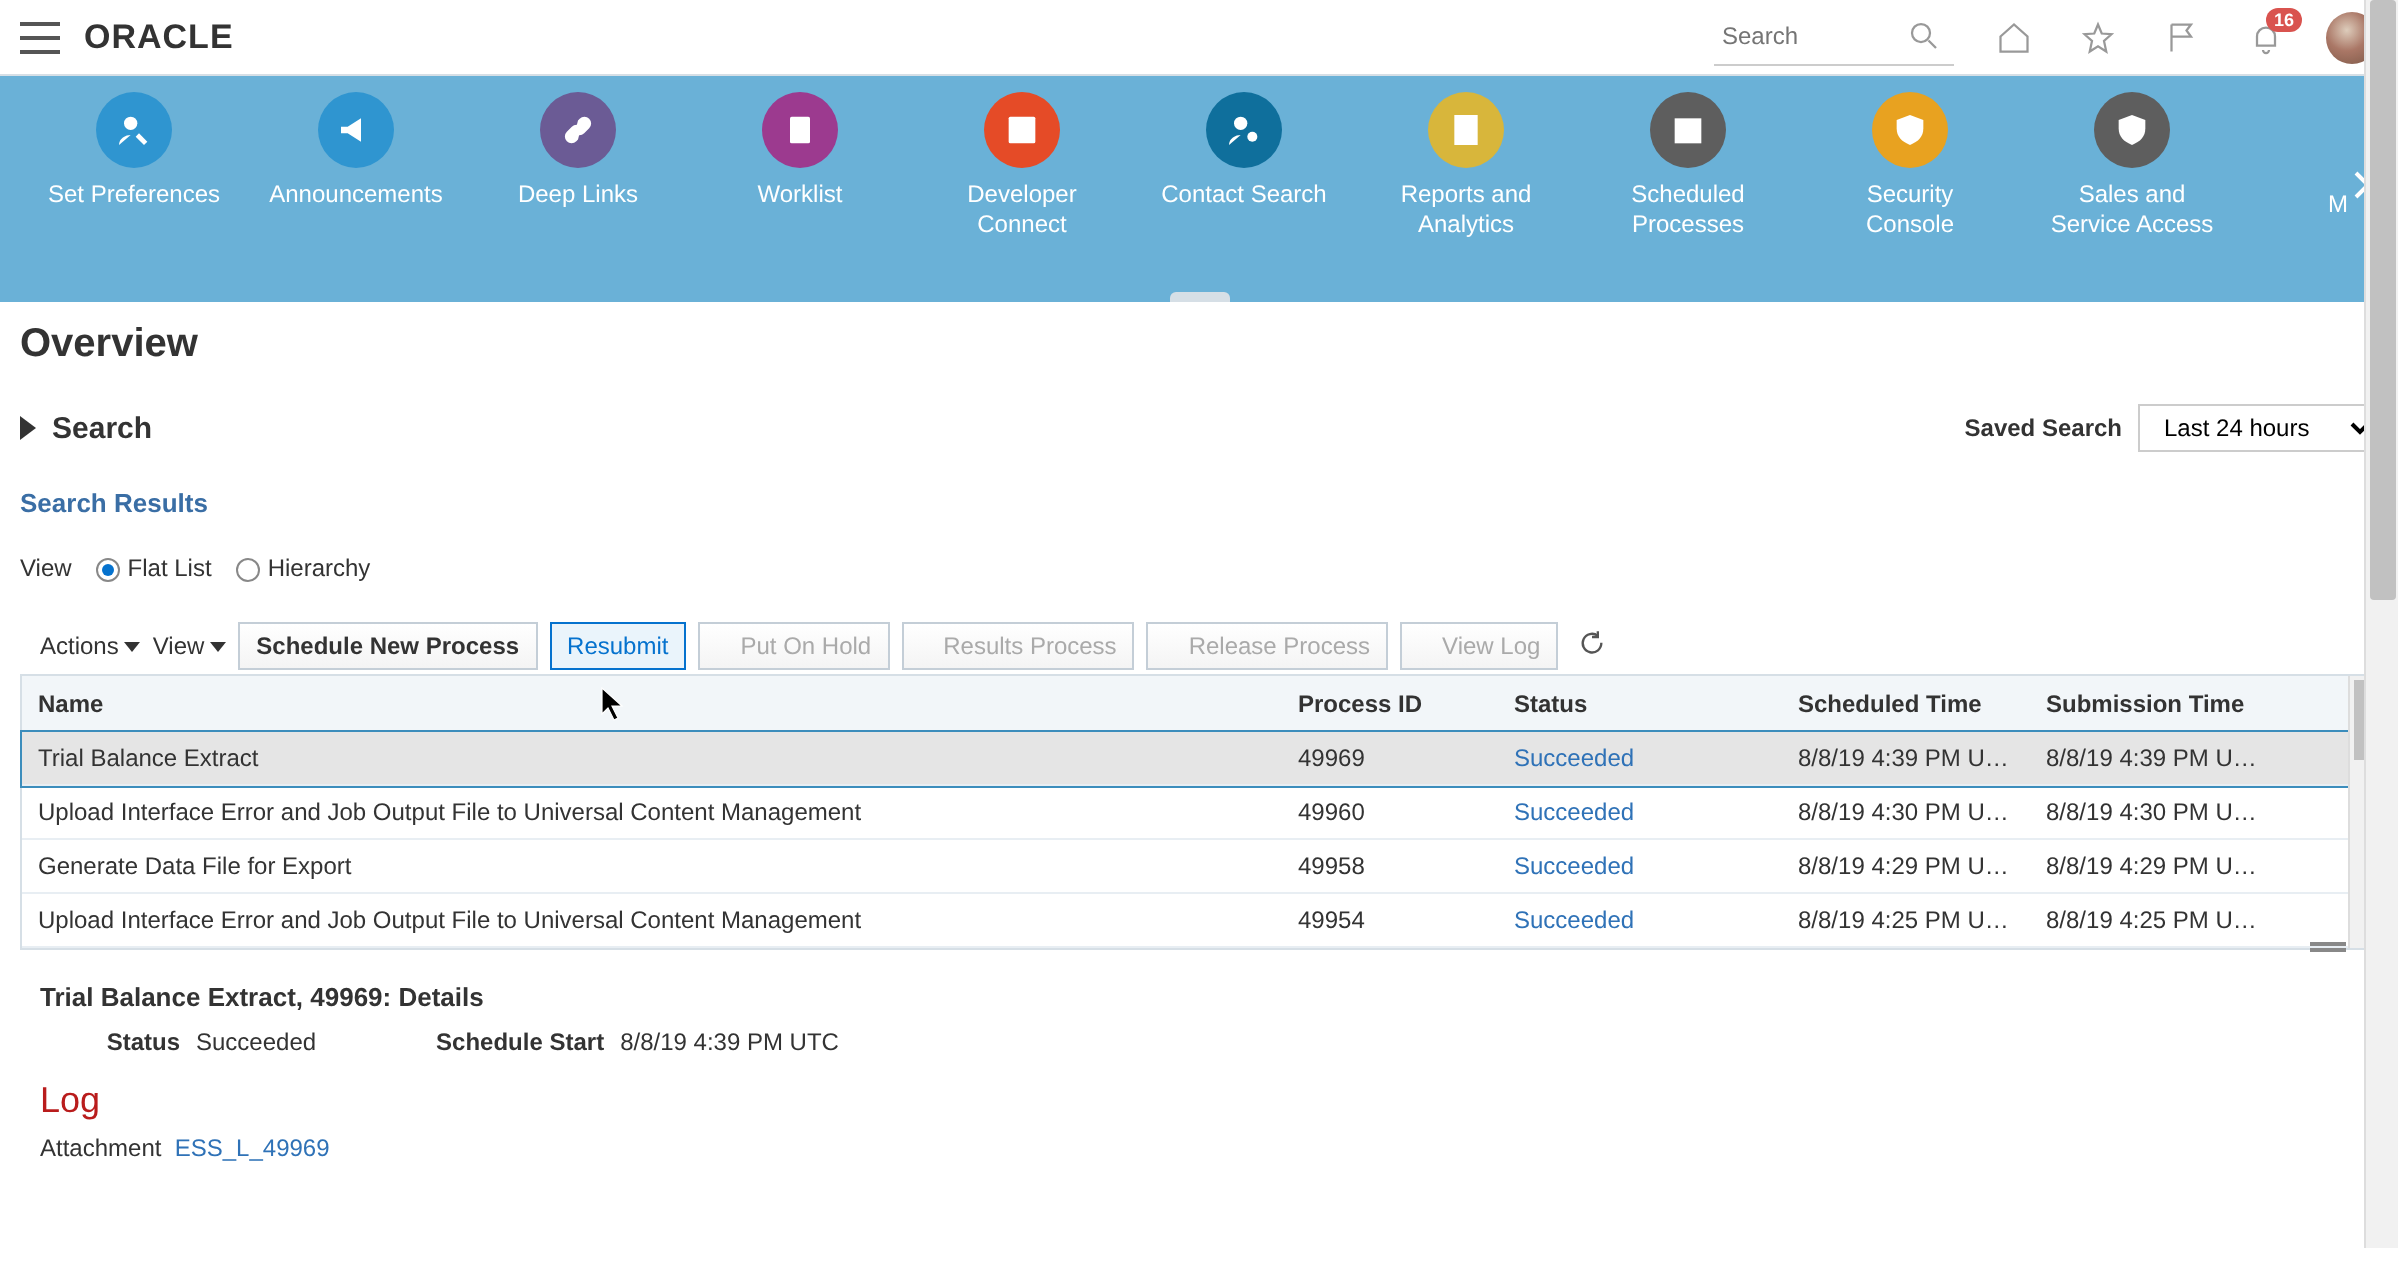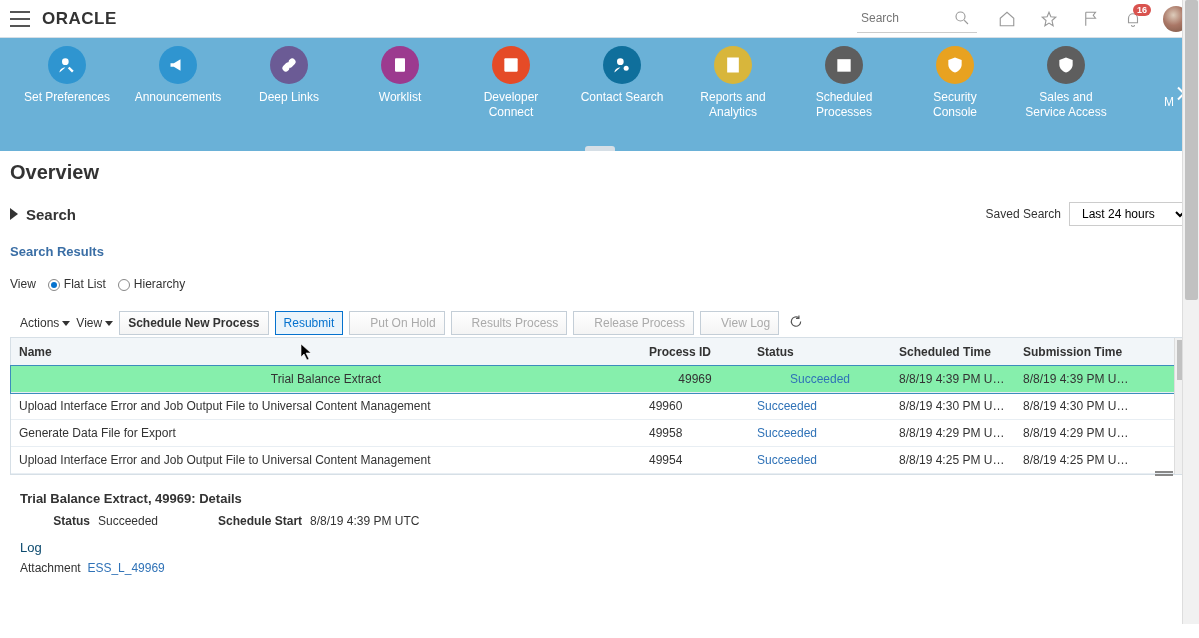--- a/index.html
+++ b/index.html
@@ -43,33 +43,33 @@
 .caret { width: 0; height: 0; border-left: 4px solid transparent; border-right: 4px solid transparent; border-top: 5px solid #333; }
 .btn { border: 1px solid #c4ced7; background: linear-gradient(#fff,#f4f4f4); padding: 4px 8px; font-size: 12px; cursor: pointer; color: #333; }
 .btn.primary { font-weight: bold; }
 .btn.active { border-color: #0572ce; color: #0572ce; background: #eaf4fb; font-weight: normal; }
 .btn.disabled { color: #aaa; cursor: default; padding-left: 20px; }
 .refresh { color: #555; cursor: pointer; font-size: 14px; margin-left: 4px; }
 .table-wrap { border: 1px solid #d6dfe6; margin-top: 2px; }
 .thead, .trow { display: flex; align-items: center; }
 .thead { background: #f2f6f9; border-bottom: 1px solid #d6dfe6; height: 28px; font-weight: bold; }
 .trow { height: 27px; border-bottom: 1px solid #e8eef3; }
-.trow.selected { background: #86efac; outline: 1px solid #3c8dbc; text-align: center; }
+.trow.selected { background: #e5e5e5; outline: 1px solid #3c8dbc; }
 .cell { padding: 0 8px; overflow: hidden; white-space: nowrap; text-overflow: ellipsis; font-size: 12px; }
 .c-name { flex: 0 0 630px; }
 .c-pid { flex: 0 0 108px; }
 .c-status { flex: 0 0 142px; }
 .c-sched { flex: 0 0 124px; }
 .c-sub { flex: 0 0 124px; }
 .status-link { color: #2f72b7; cursor: pointer; }
 .details { margin-top: 16px; padding: 0 10px; }
 .details-title { font-weight: bold; font-size: 13px; margin-bottom: 8px; }
 .details-row { display: flex; gap: 60px; font-size: 12px; margin-bottom: 12px; }
 .details-row .lab { font-weight: bold; margin-right: 8px; text-align: right; display: inline-block; min-width: 70px; }
-.log-title { font-size: 13px; color: #0c4a6e; margin-bottom: 6px; }
+.log-title { font-size: 18px; color: #b91c1c; margin-bottom: 6px; }
 .attach-link { color: #2f72b7; cursor: pointer; }
 .cursor { position: absolute; width: 14px; height: 18px; pointer-events: none; }
 .table-scroll { position: absolute; right: 0; top: 0; bottom: 0; width: 14px; background: #f1f1f1; border-left: 1px solid #ddd; }
 .table-scroll .th { width: 10px; height: 40px; background: #c1c1c1; margin: 2px auto 0; }
 .resize-handle { position: absolute; right: 12px; bottom: -4px; width: 24px; height: 12px; display:flex; align-items:center; justify-content:center;}
 .resize-handle span{display:block;width:18px;height:2px;background:#888;box-shadow:0 3px 0 #888;}
 </style>
 </head>
 <body>
 
@@ -228,21 +228,21 @@
 
   <div class="content">
     <h1 class="page-title">Overview</h1>
 
     <div class="search-row">
       <div class="search-toggle">
         <div class="arrow-right"></div>
         <span class="lbl">Search</span>
       </div>
       <div class="saved-search">
-        <span style="font-weight:normal">Saved Search</span>
+        <span style="font-weight:bold">Saved Search</span>
         <select class="select">
           <option>Last 24 hours</option>
         </select>
       </div>
     </div>
 
     <div class="section-title">Search Results</div>
 
     <div class="view-row">
       <span>View</span>

